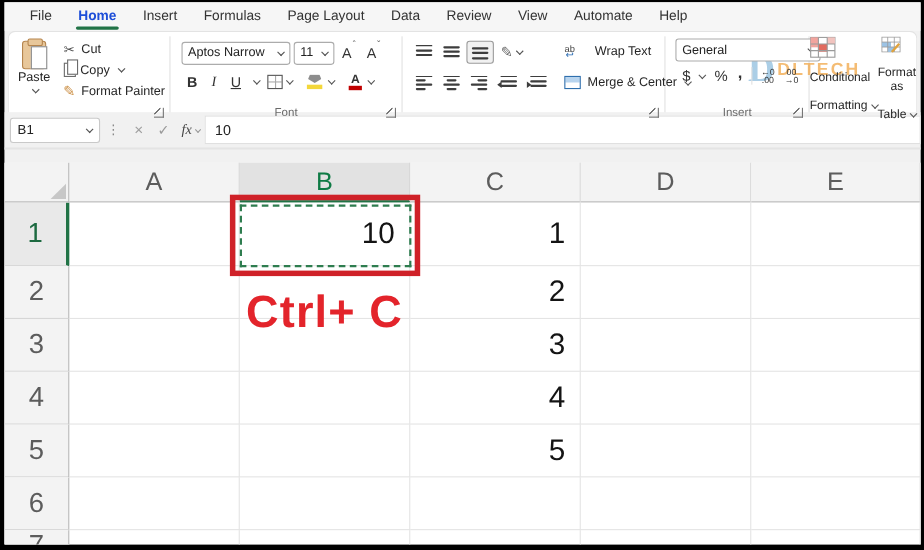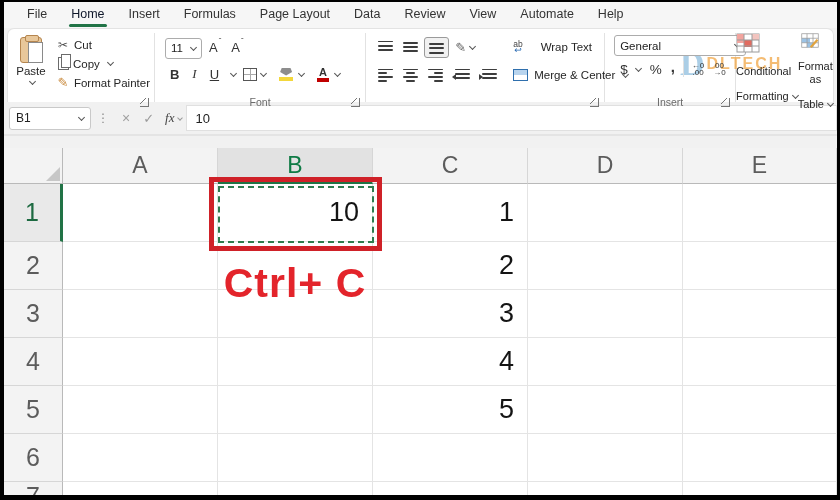--- a/index.html
+++ b/index.html
@@ -3,21 +3,21 @@
 <meta charset="utf-8">
 <style>
   * { margin:0; padding:0; box-sizing:border-box; }
   html,body { width:840px; height:500px; overflow:hidden; }
   body { font-family:"Liberation Sans", sans-serif; background:#000; position:relative; }
   .inner { position:absolute; left:4px; top:2px; width:833px; height:493px; background:#f1f1f1; overflow:hidden; }
 
   
   .menubar { position:absolute; left:0; top:0; right:0; height:26px; background:#f6f6f6; display:flex; align-items:center; padding-left:12px; gap:2px; }
   .mtab { font-size:12.5px; color:#333; padding:4px 11px 6px; position:relative; cursor:default; white-space:nowrap; }
-  .mtab.active { font-weight:normal; color:#0f172a; }
+  .mtab.active { font-weight:bold; color:#1d4ed8; }
   .mtab.active::after { content:""; position:absolute; left:9px; right:9px; bottom:0; height:3px; background:#217346; border-radius:2px; }
 
   
   .ribbon { position:absolute; left:3px; right:3px; top:26px; height:84px; background:#fff; border-radius:7px 7px 0 0; border:1px solid #e3e3e3; border-bottom:1px solid #dcdcdc; display:flex; }
   .rgroup { position:relative; height:100%; padding-top:6px; z-index:1; }
   .gsep { width:1px; background:#e2e2e2; margin:4px 0; }
   .glabel { position:absolute; left:0; right:0; bottom:3px; text-align:center; font-size:10.5px; color:#6a6a6a; }
   .launcher { position:absolute; right:5px; bottom:4px; width:9px; height:9px; border-right:1.3px solid #767676; border-bottom:1.3px solid #767676;
      background:linear-gradient(135deg,transparent 44%,#767676 44%,#767676 56%,transparent 56%) no-repeat 0 0/6px 6px; }
   .chev { width:5px; height:5px; border-right:1.4px solid #555; border-bottom:1.4px solid #555; transform:rotate(45deg); display:inline-block; margin-left:4px; margin-bottom:2px; flex:none; }
@@ -169,20 +169,24 @@
             <span>Format Painter</span>
           </div>
         </div>
       </div>
       <div class="launcher"></div>
     </div>
     <div class="gsep"></div>
 
     <div class="rgroup g-font">
       <div class="frow">
+        <div class="selbox fontname">
+          <span>Aptos Narrow</span>
+          <span class="chev"></span>
+        </div>
         <div class="selbox fontsize">
           <span>11</span>
           <span class="chev"></span>
         </div>
         <div class="grow-shrink"><span>A</span><sup>ˆ</sup></div>
         <div class="grow-shrink"><span>A</span><sup>ˇ</sup></div>
       </div>
       <div class="frow">
         <div class="fmt b-bold">B</div>
         <div class="fmt b-ital">I</div>

